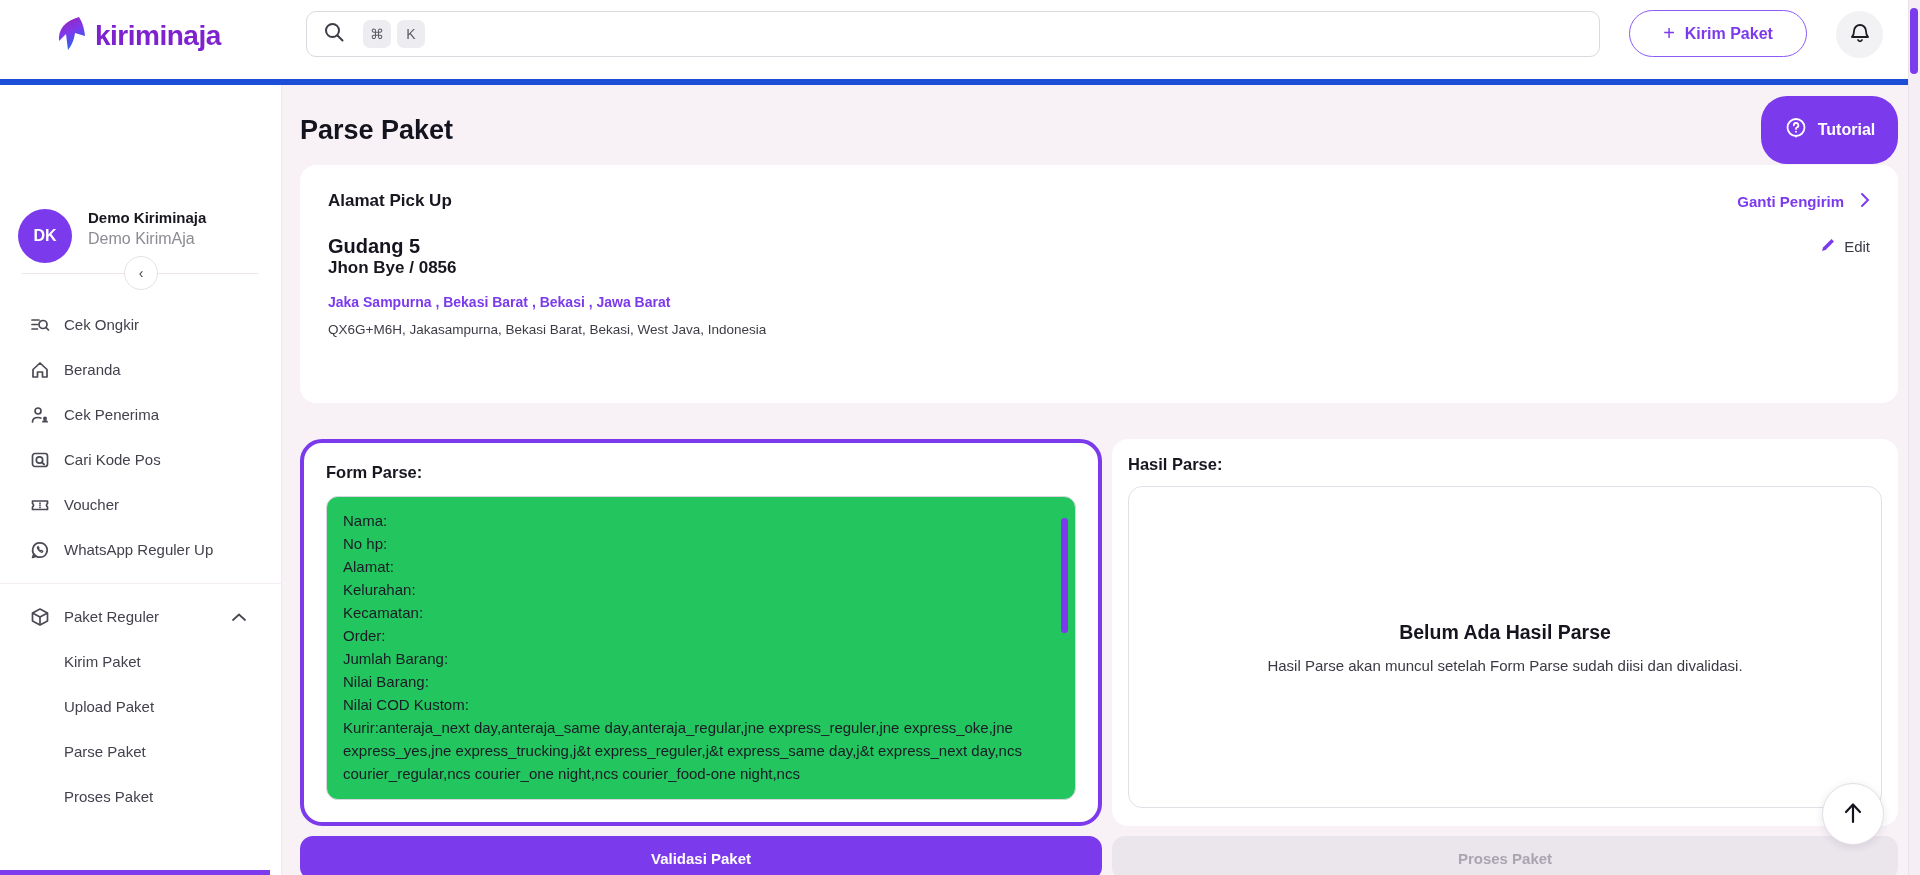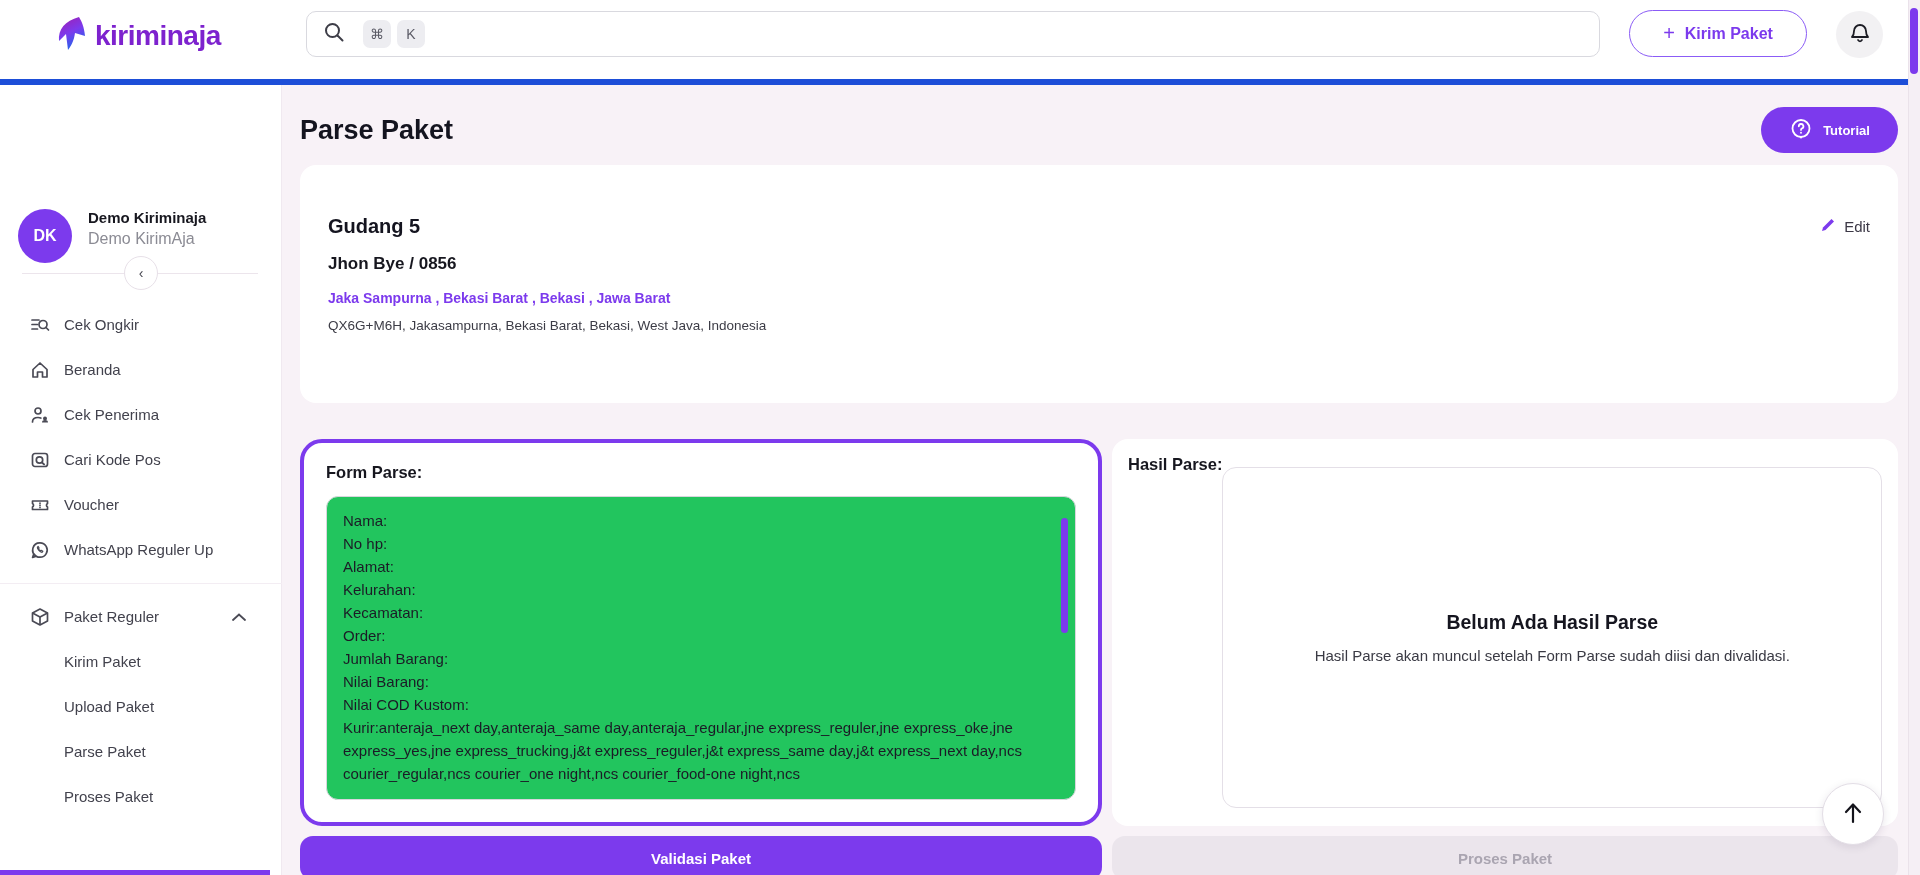--- a/index.html
+++ b/index.html
@@ -35,42 +35,42 @@
   .nav-item .ico { width:20px; height:20px; display:flex; align-items:center; justify-content:center; }
   .nav-sub { height:45px; display:flex; align-items:center; padding-left:64px; color:#42424d; font-size:15px; cursor:pointer; }
   .nav-divider { border-top:1px solid #f3edf3; margin:11px 0 10px 0; }
   .chev { position:absolute; right:36px; }
   .bottom-strip { position:absolute; left:0; bottom:0; width:270px; height:5px; background:#7c3aed; }
 
   
   .main { position:absolute; left:282px; top:85px; width:1626px; height:790px; background:#f8f2f7; padding:0 10px 0 18px; }
   .title-row { margin-top:20px; height:50px; display:flex; align-items:center; justify-content:space-between; }
   .page-title { font-size:27px; font-weight:800; color:#14141f; }
-  .btn-tutorial { width:137px; height:46px; border-radius:26px; background:#7c3aed; border:none; color:#fff; font-size:13px; font-weight:700; display:flex; align-items:center; justify-content:center; gap:10px; cursor:pointer; }
+  .btn-tutorial { width:137px; height:68px; border-radius:26px; background:#7c3aed; border:none; color:#fff; font-size:16px; font-weight:700; display:flex; align-items:center; justify-content:center; gap:10px; cursor:pointer; }
 
   .card { background:#fff; border-radius:16px; }
   .pickup-card { margin-top:10px; height:238px; padding:26px 28px 0 28px; }
   .pickup-head { display:flex; align-items:center; justify-content:space-between; }
   .pickup-title { font-size:17px; font-weight:700; color:#17171f; }
   .link-ganti { display:flex; align-items:center; gap:16px; color:#7c3aed; font-size:15px; font-weight:700; cursor:pointer; }
   .row2 { margin-top:24px; display:flex; align-items:center; justify-content:space-between; }
   .warehouse { font-size:20px; font-weight:800; color:#14141f; }
   .link-edit { display:flex; align-items:center; gap:8px; font-size:15px; color:#3c3846; cursor:pointer; }
-  .contact { margin-top:16px; font-size:17px; font-weight:700; color:#17171f; }
+  .contact { margin-top:0; font-size:17px; font-weight:700; color:#17171f; }
   .area-line { margin-top:16px; font-size:14px; font-weight:700; color:#7c3aed; }
   .addr-line { margin-top:12px; font-size:13.5px; color:#3c3c46; }
 
   .cards-row { margin-top:36px; display:flex; gap:10px; height:387px; }
   .form-card { width:802px; border:4px solid #7c3aed; border-radius:22px; background:#fff; padding:20px 22px 22px 22px; display:flex; flex-direction:column; }
   .section-label { font-size:16.5px; font-weight:700; color:#17171f; }
   .textarea-wrap { position:relative; margin-top:14px; flex:1; }
   .parse-textarea { width:100%; height:100%; border:1.5px solid #d9d6dd; border-radius:12px; padding:12px 28px 12px 16px; font-family:"Liberation Sans",sans-serif; font-size:15px; line-height:23px; color:#1b1b26; resize:none; overflow:hidden; outline:none; background:#22c55e; }
   .ta-thumb { position:absolute; right:8px; top:22px; width:7px; height:115px; border-radius:4px; background:#7c3aed; }
 
-  .hasil-card { flex:1; padding:16px 16px 18px 16px; display:flex; flex-direction:row; }
+  .hasil-card { flex:1; padding:16px 16px 18px 16px; display:flex; flex-direction:column; }
   .empty-panel { margin-top:12px; flex:1; border:1.5px solid #e4dfe7; border-radius:14px; display:flex; flex-direction:column; align-items:center; justify-content:center; }
   .empty-title { font-size:19.5px; font-weight:700; color:#15151f; }
   .empty-sub { margin-top:13px; font-size:15px; color:#3a3a44; }
 
   .buttons-row { margin-top:10px; display:flex; gap:10px; }
   .btn-validasi { width:802px; height:44px; border:none; border-radius:13px; background:#7c3aed; color:#fff; font-size:15px; font-weight:700; cursor:pointer; font-family:"Liberation Sans",sans-serif; }
   .btn-proses { flex:1; height:44px; border:none; border-radius:13px; background:#ebe5ec; color:#aaa5b1; font-size:15px; font-weight:700; cursor:not-allowed; font-family:"Liberation Sans",sans-serif; }
 
   .fab-top { position:absolute; left:1822px; top:783px; width:62px; height:62px; border-radius:50%; background:#fff; border:1px solid #e3dee6; box-shadow:0 2px 8px rgba(40,20,60,0.10); display:flex; align-items:center; justify-content:center; cursor:pointer; z-index:8; }
 </style>
@@ -244,20 +244,31 @@
             <path d="M9.8 9.3 a2.3 2.3 0 1 1 3.2 2.1 c-.8.3-1 .8-1 1.5"></path>
             <line x1="12" y1="15.6" x2="12" y2="15.8"></line>
             <path d="M10.5 19.6 L12 22 L13.5 19.6" fill="#fff" stroke="none"></path>
           </svg>
       </span>
       <span>Tutorial</span>
     </button>
   </div>
 
   <div class="card pickup-card">
+    <div class="pickup-head">
+      <div class="pickup-title">Alamat Pick Up</div>
+      <div class="link-ganti">
+        <span>Ganti Pengirim</span>
+        <span>
+          <svg width="10" height="16" viewBox="0 0 10 16" fill="none" stroke="#7c3aed" stroke-width="2" stroke-linecap="round">
+              <polyline points="2,2 8,8 2,14"></polyline>
+            </svg>
+        </span>
+      </div>
+    </div>
     <div class="row2">
       <div class="warehouse">Gudang 5</div>
       <div class="link-edit">
         <span>
           <svg width="16" height="16" viewBox="0 0 16 16">
               <path d="M2 14 L3 10.5 L11.5 2 L14 4.5 L5.5 13 Z" fill="#7c3aed"></path>
             </svg>
         </span>
         <span>Edit</span>
       </div>

